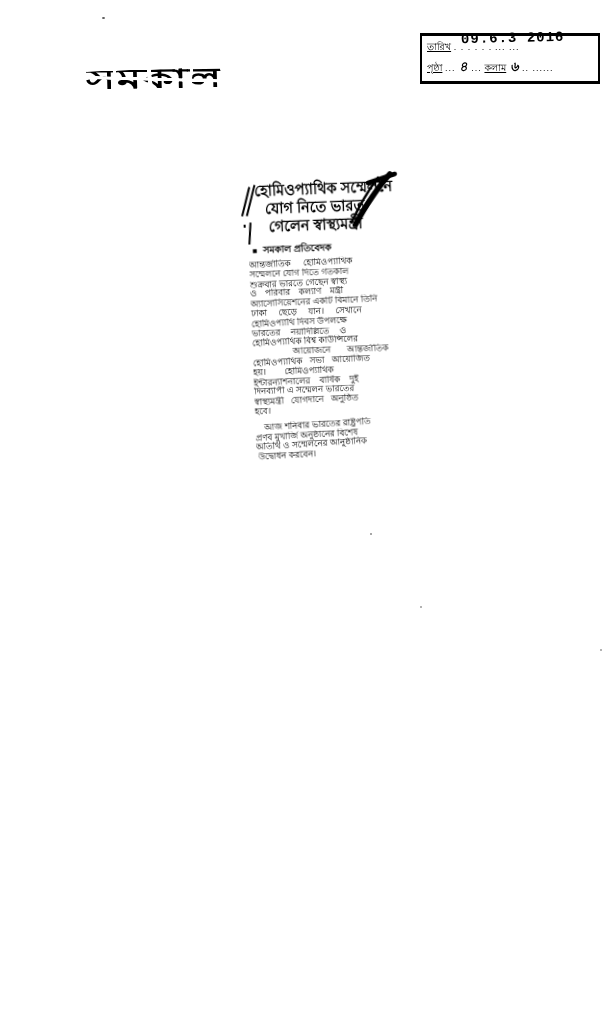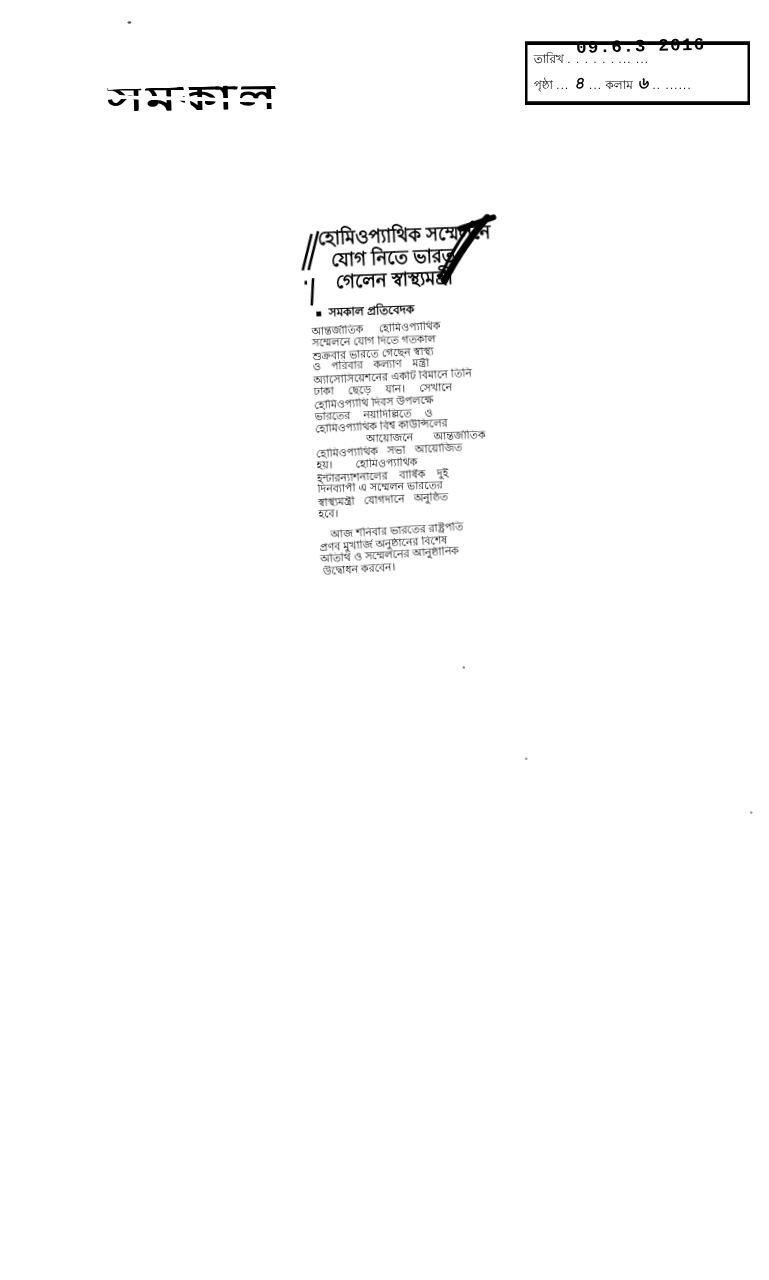--- a/index.html
+++ b/index.html
@@ -36,21 +36,21 @@
   .erode-7{left:136px;top:0;width:3px;height:44px;transform:rotate(-9deg);}
   .erode-8{left:0;top:38px;width:160px;height:3px;transform:rotate(1deg);}
 
   
   .stamp-box{
     position:absolute;left:420px;top:33px;width:166px;height:44px;
     border:2px solid #181818;border-top-width:3px;border-bottom-width:3px;
     padding:1px 5px 0 5px;filter:blur(0.2px) contrast(1.4);
   }
   .stamp-row{position:relative;height:20px;white-space:nowrap;font-size:9.5px;line-height:20px;}
-  .stamp-label{font-size:9.5px;color:#1c1c1c;}
+  .stamp-label{font-size:9.5px;color:#1c1c1c;text-decoration:underline;}
   .leaders{letter-spacing:1px;color:#1c1c1c;font-size:9px;}
   .date-stamp{
     position:absolute;left:34px;top:-9px;font-size:14px;font-weight:bold;
     font-family:"Liberation Mono","DejaVu Sans Mono",monospace;
     letter-spacing:1px;transform:rotate(-1.5deg);color:#101010;
   }
   .hand-num{
     display:inline-block;font-size:13px;font-weight:bold;font-style:italic;
     transform:rotate(-6deg);margin:0 1px;color:#101010;
   }

